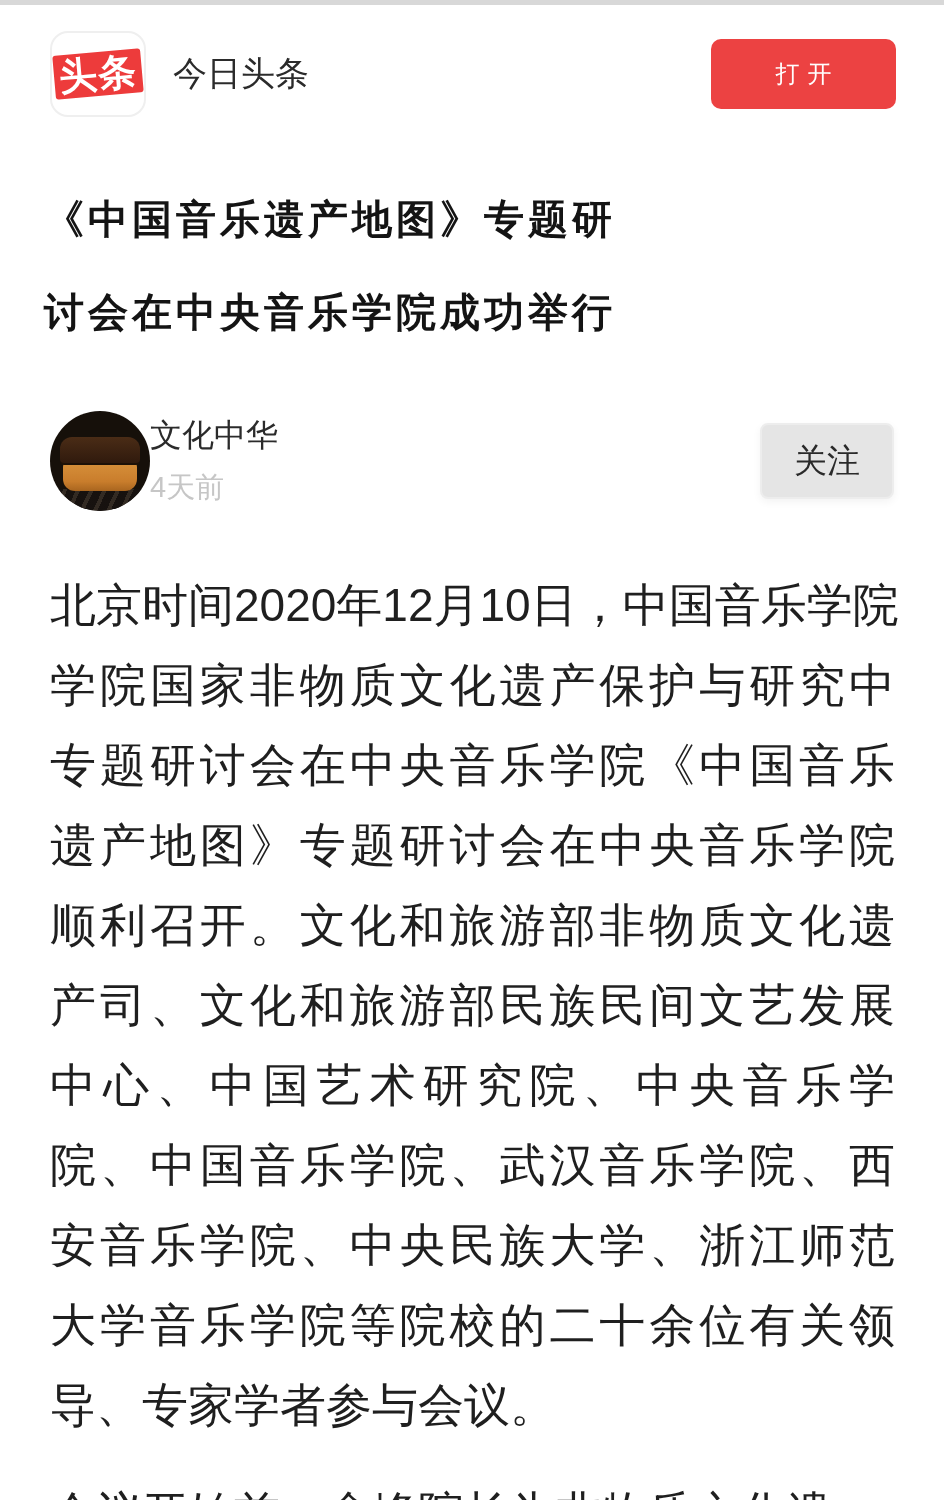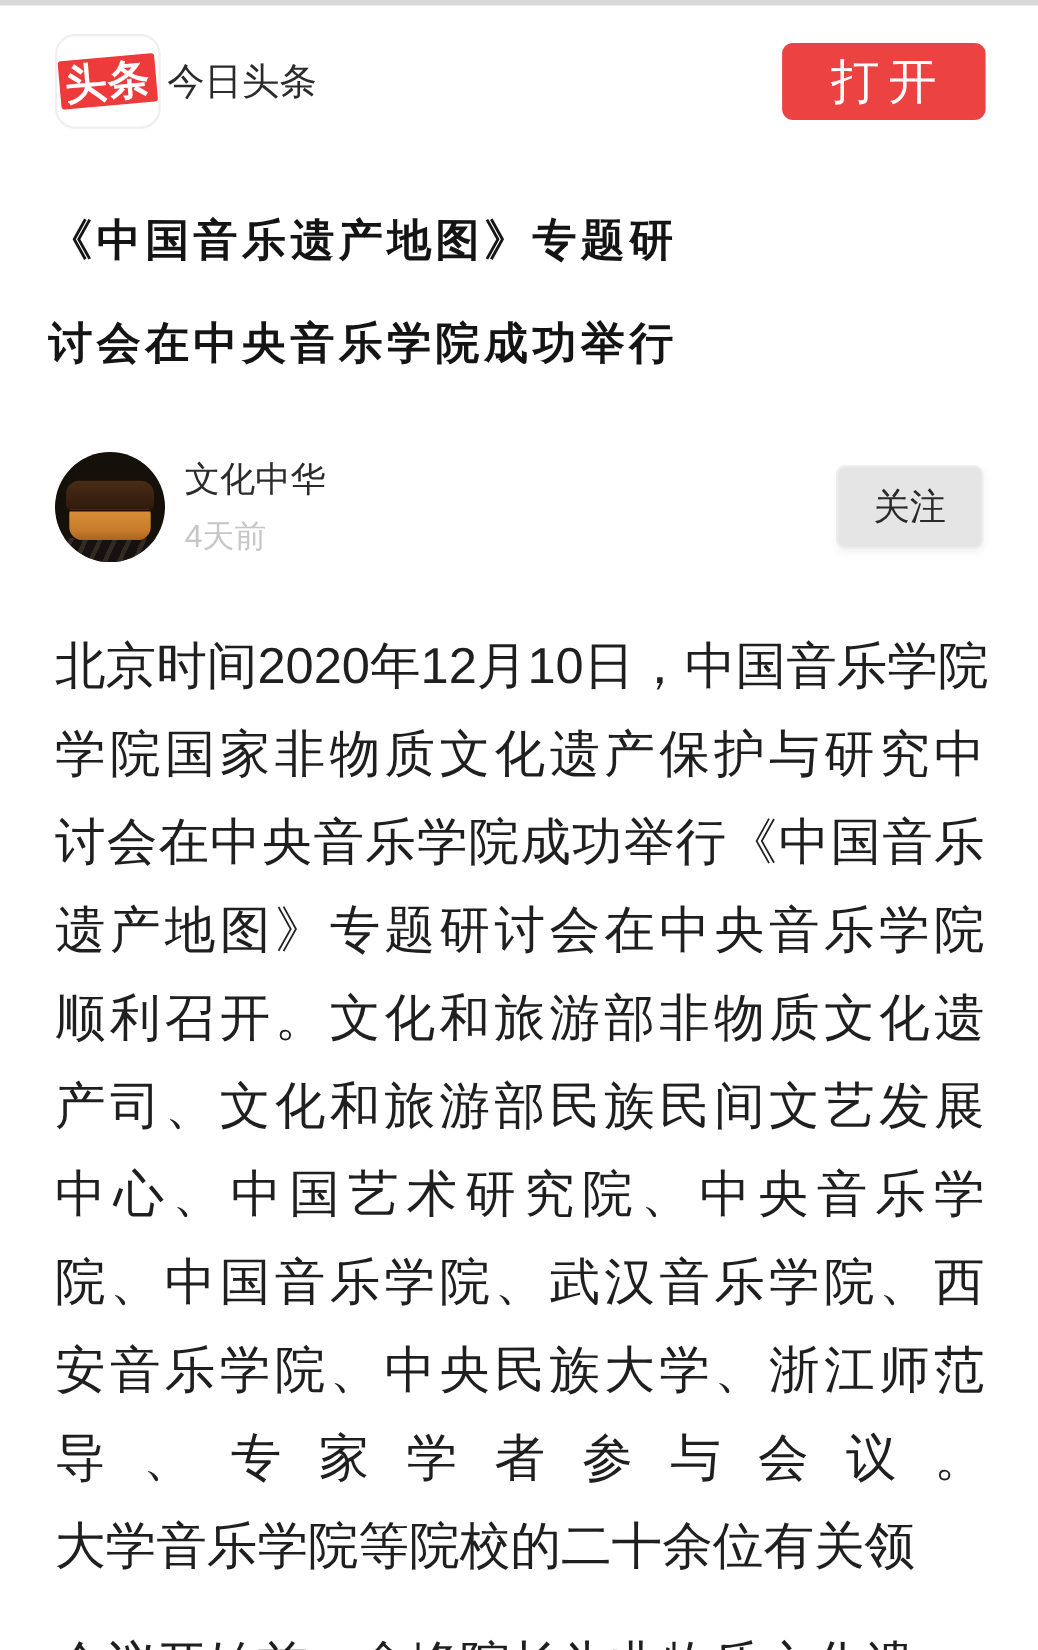--- a/index.html
+++ b/index.html
@@ -36,30 +36,30 @@
     background:#ed3b3b;
     transform:rotate(-5deg);
     border-radius:3px;
     display:flex; align-items:center; justify-content:center;
     color:#ffffff;
     font-weight:bold;
     font-size:38px;
     letter-spacing:1px;
   }
   .app-name {
-    margin-left:6px;
+    margin-left:27px;
     font-size:34px;
     color:#2b2b2b;
   }
   .open-btn {
     margin-left:auto;
     width:185px; height:70px;
     background:#ec4242;
     color:#ffffff;
-    font-size:44px;
+    font-size:24px;
     letter-spacing:8px;
     text-indent:8px;
     border:none;
     border-radius:10px;
     font-family:inherit;
     cursor:pointer;
     display:flex; align-items:center; justify-content:center;
   }
 
   
@@ -100,21 +100,21 @@
     background:linear-gradient(180deg,#4a2c16 0%,#301a0d 100%);
     border-radius:12px 12px 4px 4px;
     box-shadow:0 2px 0 #1d1107;
   }
   .avatar .grate {
     position:absolute;
     left:0; right:0; bottom:0; height:22px;
     background:repeating-linear-gradient(115deg,#3a3129 0 4px,#171210 4px 12px);
     opacity:.8;
   }
-  .author-meta { margin-left:18px; display:flex; flex-direction:column; }
+  .author-meta { display:flex; flex-direction:column; }
   .author-name {
     font-size:32px;
     color:#2b2b2b;
     cursor:pointer;
   }
   .author-time {
     margin-top:10px;
     font-size:29px;
     color:#c6c6c6;
   }
@@ -179,26 +179,26 @@
     <span class="author-name">文化中华</span>
     <span class="author-time">4天前</span>
   </div>
   <button class="follow-btn">关注</button>
 </div>
 
 <div class="article-body">
   <div class="p1">
     <div class="body-line">北京时间2020年12月10日，中国音乐学院</div>
     <div class="body-line">学院国家非物质文化遗产保护与研究中</div>
-    <div class="body-line">讨会在中央音乐学院成功举行《中国音乐</div>
+    <div class="body-line">专题研讨会在中央音乐学院《中国音乐</div>
     <div class="body-line">遗产地图》专题研讨会在中央音乐学院</div>
     <div class="body-line">顺利召开。文化和旅游部非物质文化遗</div>
     <div class="body-line">产司、文化和旅游部民族民间文艺发展</div>
     <div class="body-line">中心、中国艺术研究院、中央音乐学</div>
     <div class="body-line">院、中国音乐学院、武汉音乐学院、西</div>
     <div class="body-line">安音乐学院、中央民族大学、浙江师范</div>
+    <div class="body-line">大学音乐学院等院校的二十余位有关领</div>
     <div class="body-line">导、专家学者参与会议。</div>
-    <div class="body-line">大学音乐学院等院校的二十余位有关领</div>
   </div>
   <div class="p2">
     <div class="body-line">会议开始前，俞峰院长为非物质文化遗</div>
   </div>
 </div>
 
 </body></html>

